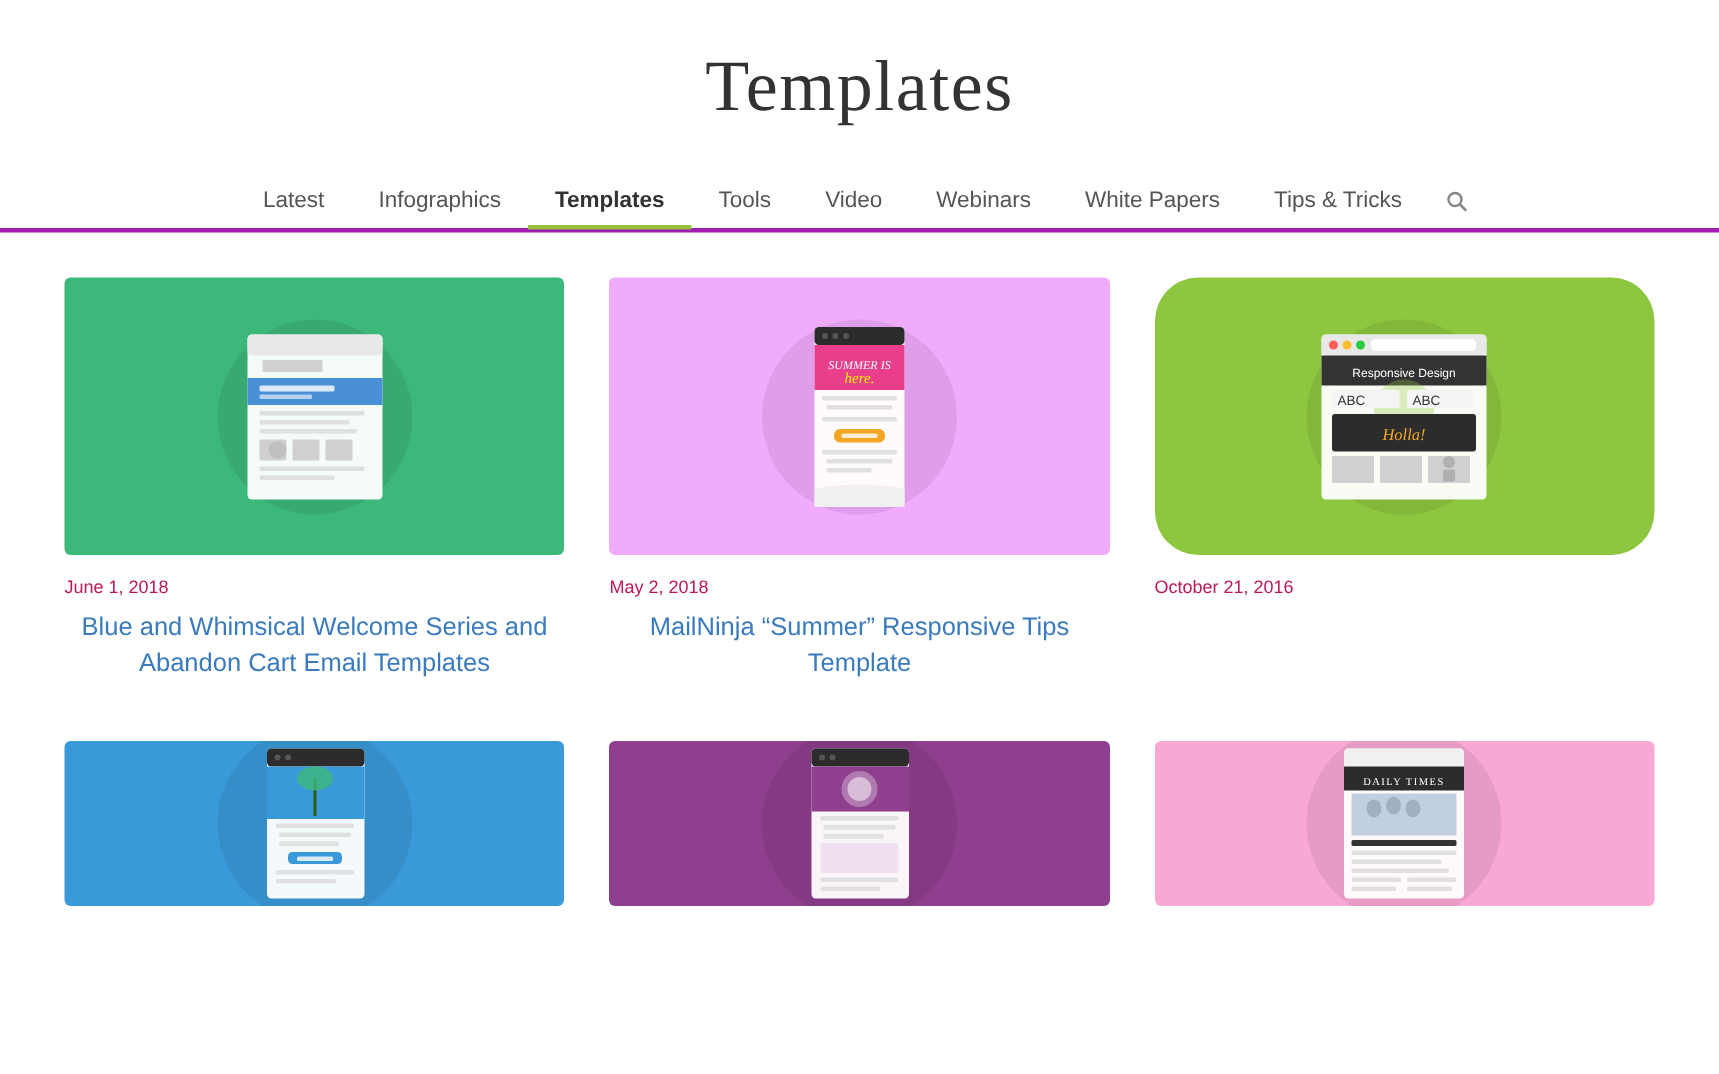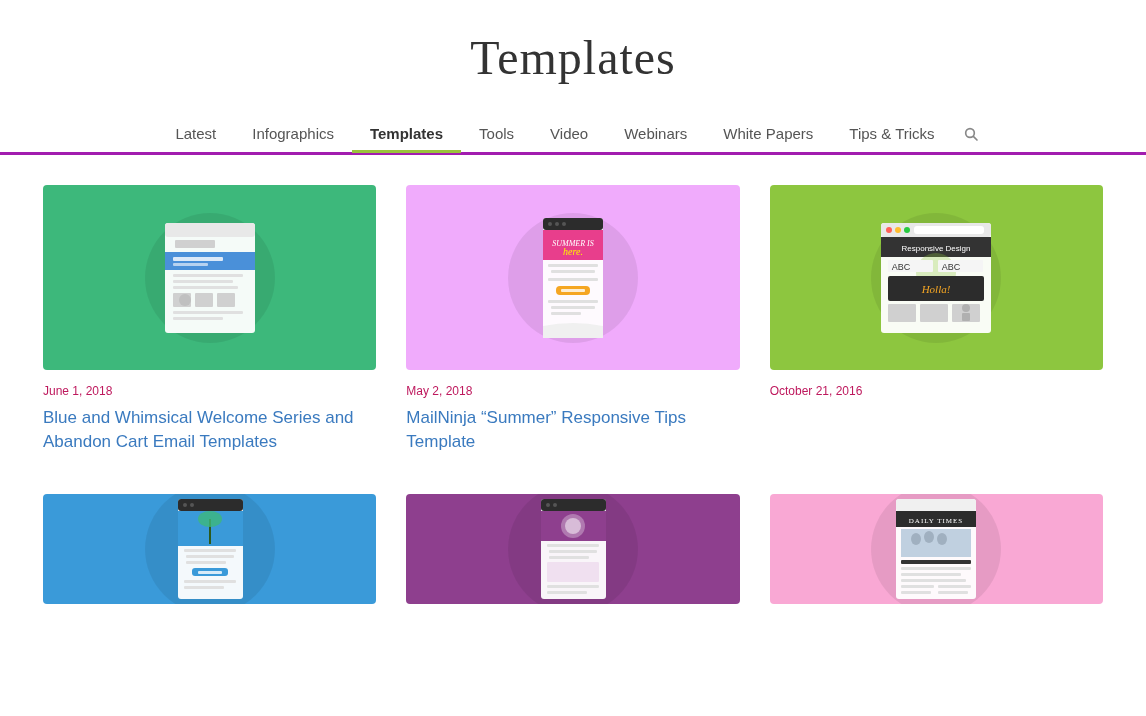--- a/index.html
+++ b/index.html
@@ -136,20 +136,21 @@
       color: #be185d;
       margin-bottom: 8px;
       font-family: Arial, sans-serif;
     }
     .card-title {
       font-size: 17px;
       color: #3a7abf;
       line-height: 1.4;
       font-family: Arial, sans-serif;
       font-weight: 400;
+      text-align: center;
     }
   </style>
 </head>
 <body>
 
 <div class="page-header">
   <h1 class="page-title">Templates</h1>
 </div>
 
 <nav class="nav-container">
@@ -234,21 +235,21 @@
           <rect x="78" y="104" width="30" height="3" rx="1" fill="#e0e0e0"></rect>
 
           <path d="M70 118 Q100 112 130 118 L130 130 L70 130 Z" fill="#f0f0f0"></path>
         </svg>
       </div>
       <div class="card-date">May 2, 2018</div>
       <div class="card-title">MailNinja “Summer” Responsive Tips Template</div>
     </div>
 
     <div class="card card-3">
-      <div class="card-image" style="background:#8dc63f;">
+      <div class="card-image" style="background:#8dc63f;border-radius:29px;">
         <div class="card-circle"></div>
         <svg width="200" height="140" viewBox="0 0 200 140" style="position:relative;z-index:2;">
 
           <rect x="45" y="15" width="110" height="110" rx="3" fill="white" opacity="0.95"></rect>
           <rect x="45" y="15" width="110" height="14" rx="3" fill="#e8e8e8"></rect>
           <circle cx="53" cy="22" r="3" fill="#ff5f57"></circle>
           <circle cx="62" cy="22" r="3" fill="#ffbd2e"></circle>
           <circle cx="71" cy="22" r="3" fill="#28ca41"></circle>
 
           <rect x="78" y="18" width="70" height="8" rx="3" fill="white"></rect>

